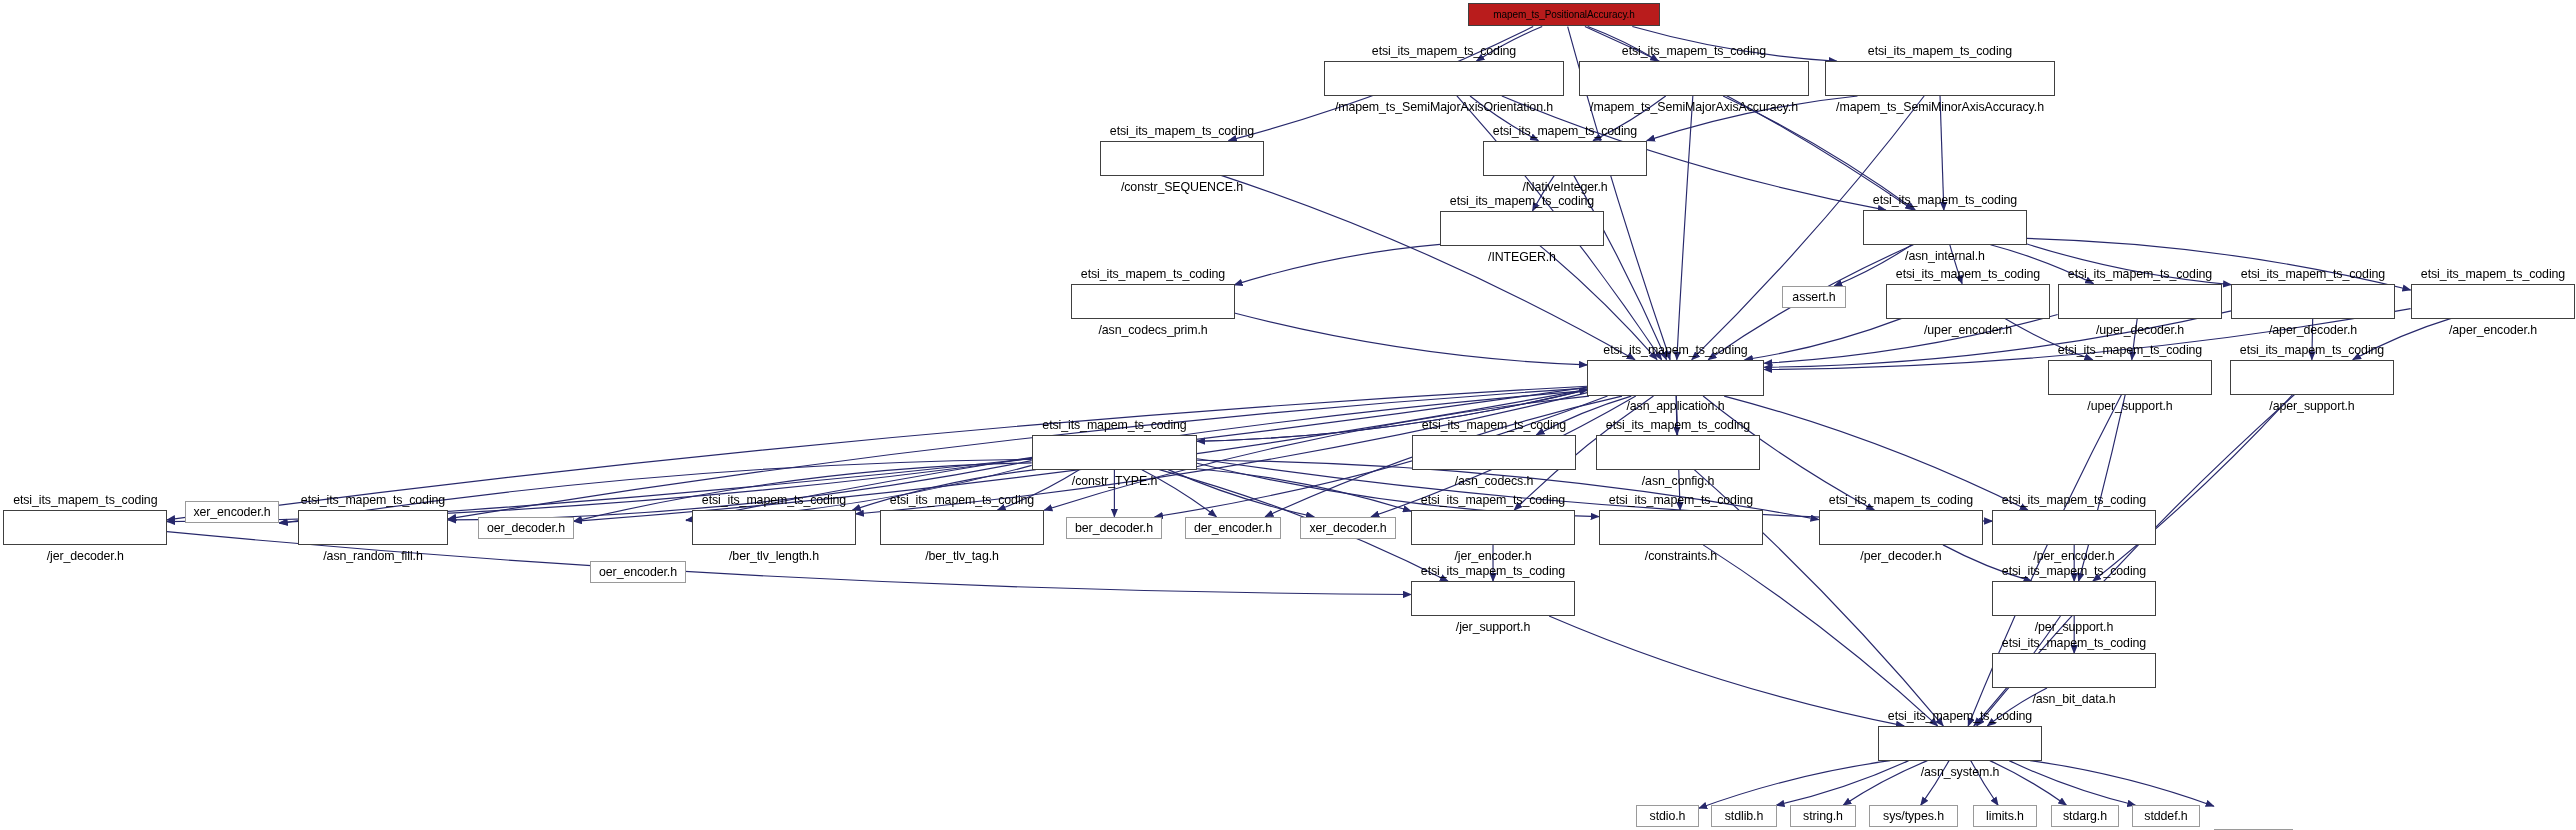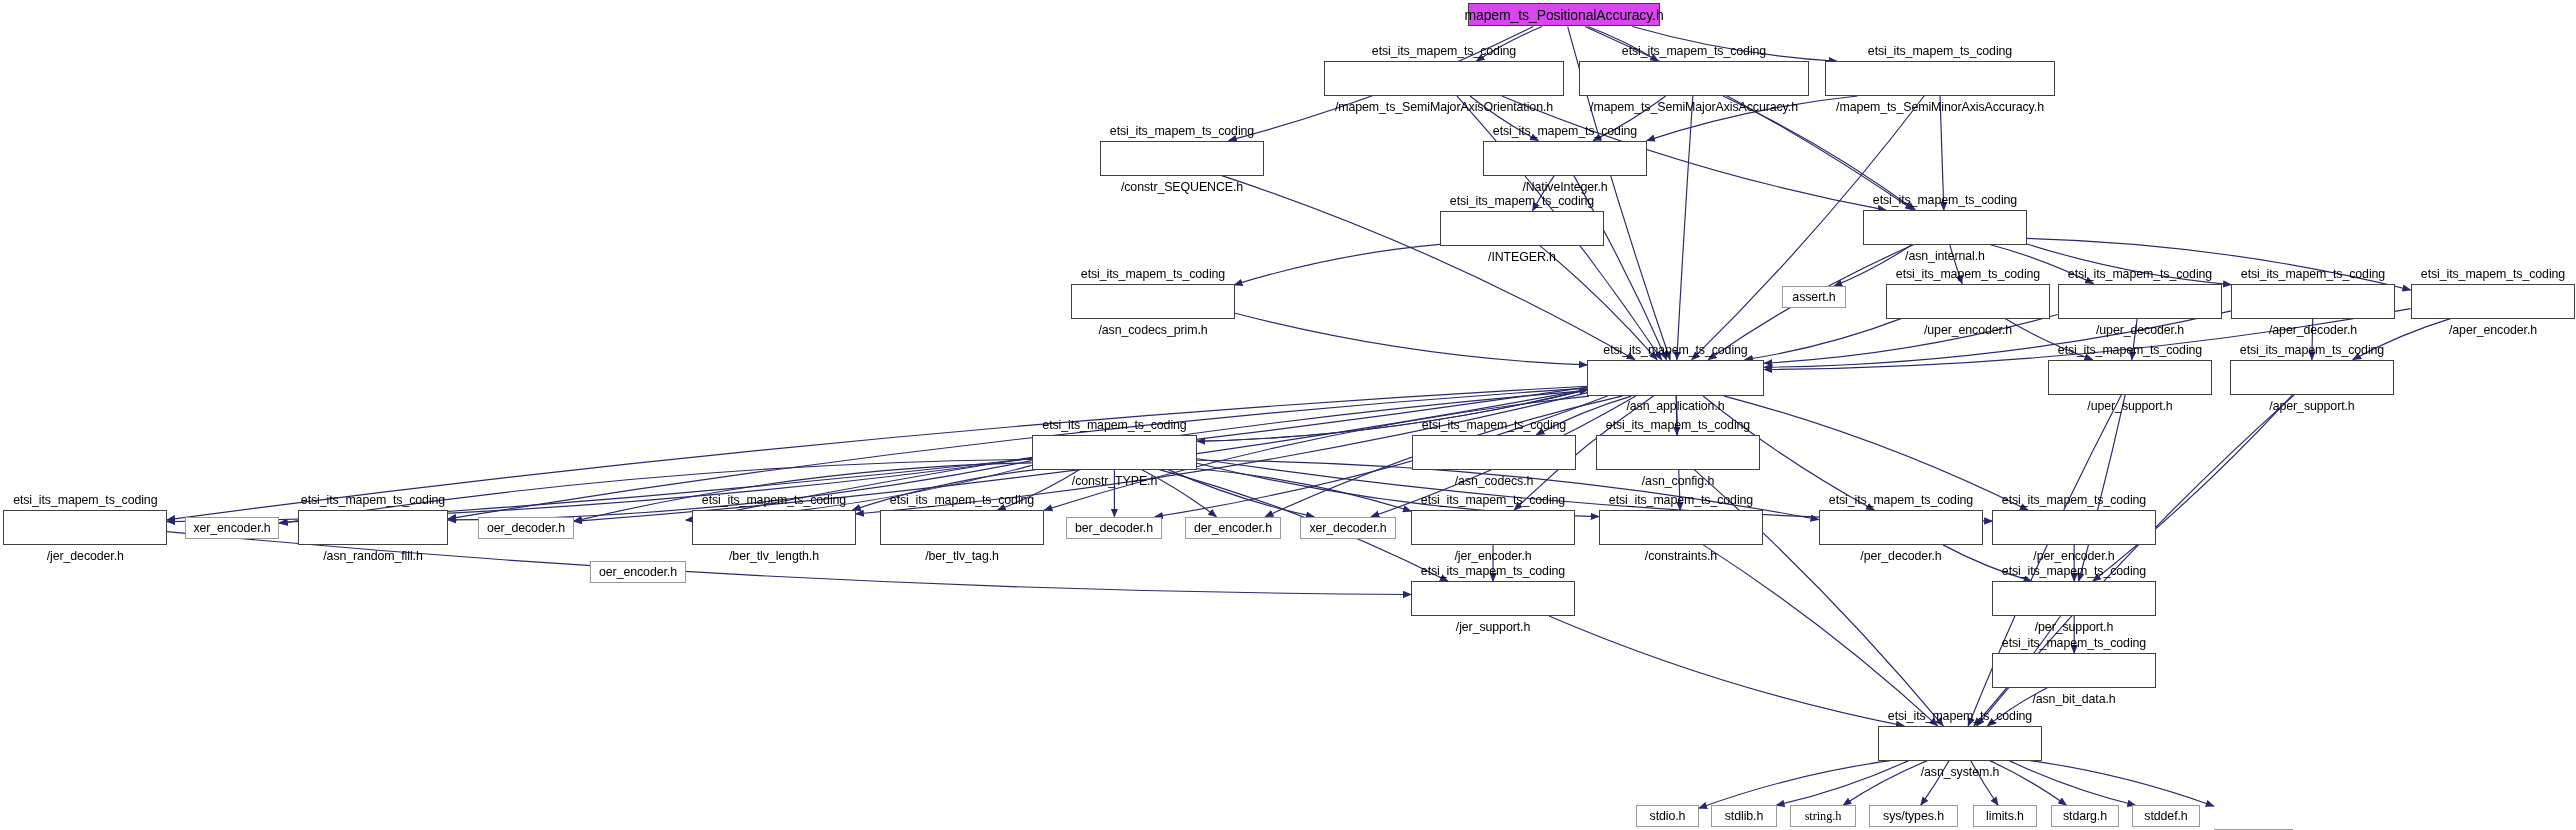--- a/index.html
+++ b/index.html
@@ -25,23 +25,23 @@
     border:0.8px solid #808080;
     color:#000000;
     font-size:12.4px;
     line-height:14px;
     white-space:nowrap;
     z-index:5;
     letter-spacing:-0.1px;
   }
   .node.strong{ border:0.8px solid #404040;gap:42px; }
   .node.root{
-    background:#d946ef;
+    background:#b91c1c;
     border:0.8px solid #404040;
-    font-size:14px;
+    font-size:10px;
   }
   .node .ln{display:block;}
 </style>
 </head>
 <body>
 
 <div id="canvas">
   <svg id="edges" xmlns="http://www.w3.org/2000/svg" viewBox="0 0 3116 1005" width="2576" height="831">
     <defs>
       <marker id="arrow" markerWidth="11" markerHeight="9" refX="10" refY="4.5" orient="auto" markerUnits="userSpaceOnUse">
@@ -217,21 +217,21 @@
         <span class="ln">/asn_codecs.h</span>
       </div>
       <div class="node strong" style="left: 1596px; top: 435px; width: 164px; height: 35px;">
         <span class="ln">etsi_its_mapem_ts_coding</span>
         <span class="ln">/asn_config.h</span>
       </div>
       <div class="node strong" style="left: 3.3px; top: 510px; width: 164px; height: 35px;">
         <span class="ln">etsi_its_mapem_ts_coding</span>
         <span class="ln">/jer_decoder.h</span>
       </div>
-      <div class="node weak" style="left: 185px; top: 517px; width: 94px; height: 21.5px; border-color: rgb(154, 154, 154);">
+      <div class="node weak" style="left: 185px; top: 501px; width: 94px; height: 21.5px; border-color: rgb(154, 154, 154);">
         <span class="ln">xer_encoder.h</span>
       </div>
       <div class="node strong" style="left: 298px; top: 510px; width: 150px; height: 35px;">
         <span class="ln">etsi_its_mapem_ts_coding</span>
         <span class="ln">/asn_random_fill.h</span>
       </div>
       <div class="node weak" style="left: 478px; top: 517px; width: 96px; height: 21.5px; border-color: rgb(154, 154, 154);">
         <span class="ln">oer_decoder.h</span>
       </div>
       <div class="node weak" style="left: 590px; top: 517px; width: 96px; height: 21.5px; border-color: rgb(154, 154, 154); margin-top: 44px;">
@@ -285,21 +285,21 @@
       <div class="node strong" style="left: 1878px; top: 726px; width: 164px; height: 35px;">
         <span class="ln">etsi_its_mapem_ts_coding</span>
         <span class="ln">/asn_system.h</span>
       </div>
       <div class="node weak" style="left: 1636px; top: 805px; width: 63px; height: 21.5px; border-color: rgb(154, 154, 154); text-align: center;">
         <span class="ln">stdio.h</span>
       </div>
       <div class="node weak" style="left: 1711px; top: 805px; width: 66px; height: 21.5px; border-color: rgb(154, 154, 154);">
         <span class="ln">stdlib.h</span>
       </div>
-      <div class="node weak" style="left: 1790px; top: 805px; width: 66px; height: 21.5px; border-color: rgb(154, 154, 154); font-family: Liberation Serif, serif;">
+      <div class="node weak" style="left: 1790px; top: 805px; width: 66px; height: 21.5px; border-color: rgb(154, 154, 154);">
         <span class="ln">string.h</span>
       </div>
       <div class="node weak" style="left: 1869px; top: 805px; width: 89px; height: 21.5px; border-color: rgb(154, 154, 154);">
         <span class="ln">sys/types.h</span>
       </div>
       <div class="node weak" style="left: 1973px; top: 805px; width: 64px; height: 21.5px; border-color: rgb(154, 154, 154); align-items: center;">
         <span class="ln">limits.h</span>
       </div>
       <div class="node weak" style="left: 2051px; top: 805px; width: 68px; height: 21.5px; border-color: rgb(154, 154, 154);">
         <span class="ln">stdarg.h</span>

